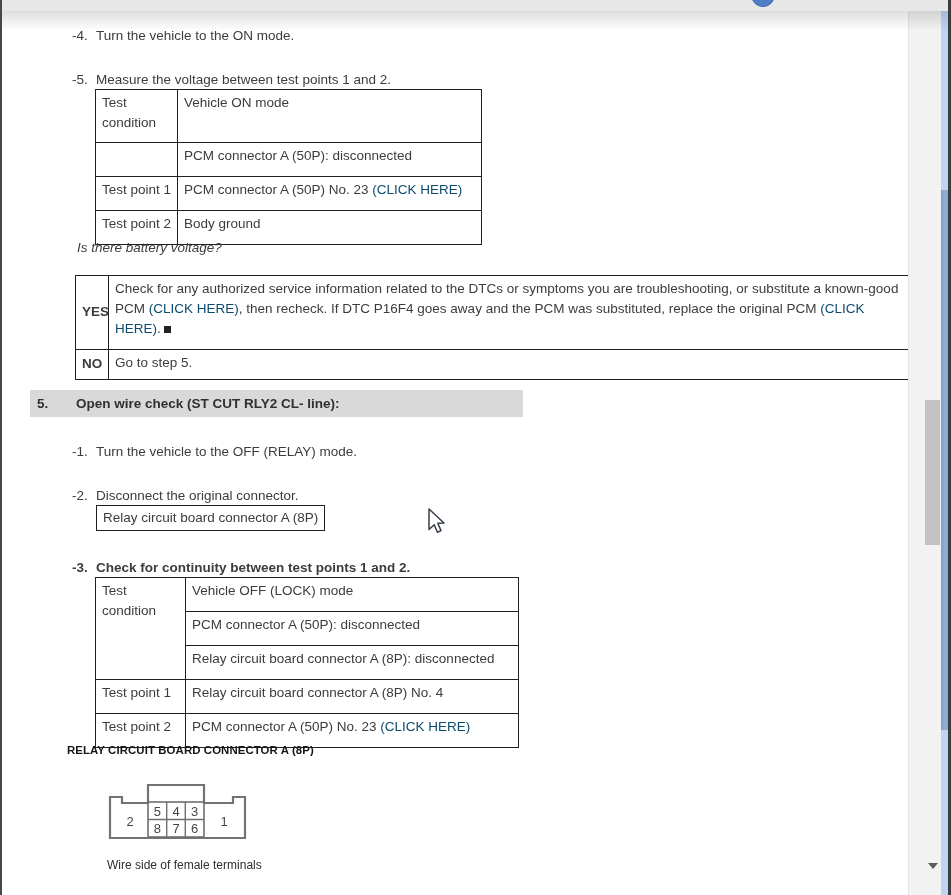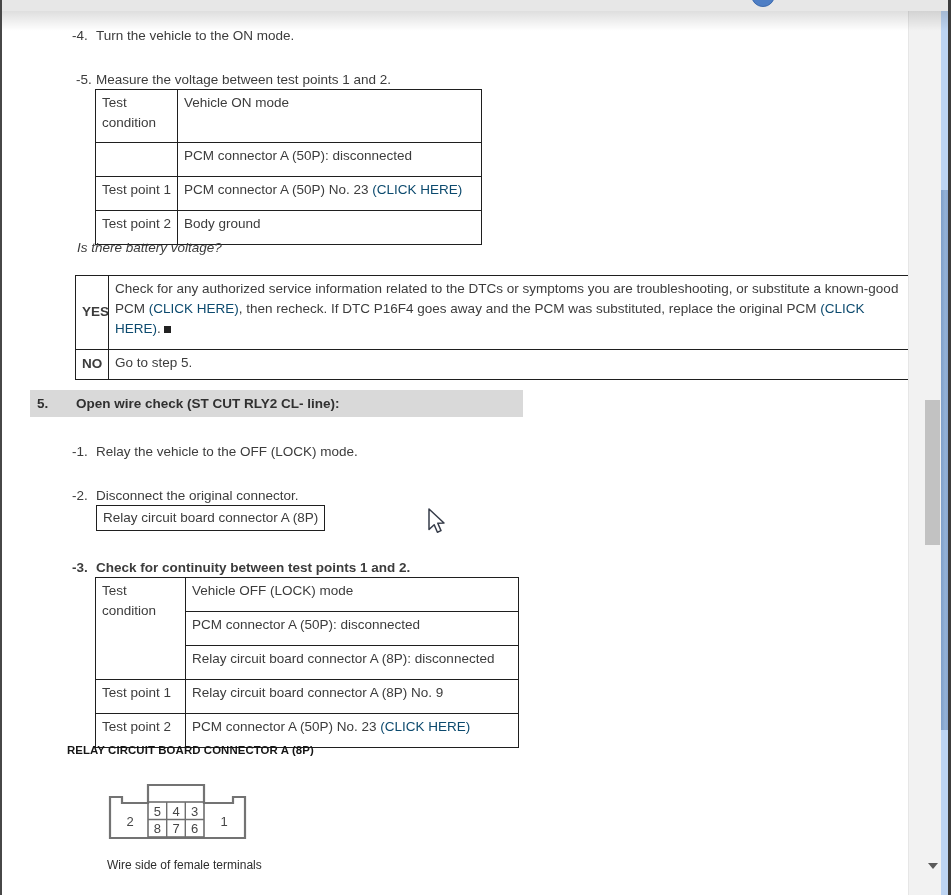--- a/index.html
+++ b/index.html
@@ -61,21 +61,21 @@
   <div class="blue-thumb"></div>
   <div class="top-bar"></div>
   <div class="top-shadow"></div>
   <div class="blue-orb"></div>
   <div class="left-edge"></div>
   <div class="right-edge"></div>
 
   <div class="line" style="left:72px;top:28px;">
     <span class="num">-4.</span><span>Turn the vehicle to the ON mode.</span>
   </div>
-  <div class="line" style="left:72px;top:72px;text-align:center;">
+  <div class="line" style="left:72px;top:72px;">
     <span class="num">-5.</span><span>Measure the voltage between test points 1 and 2.</span>
   </div>
 
   <table id="voltage-table">
     <colgroup>
         <col style="width:82px">
         <col>
       </colgroup>
     <tbody>
         <tr>
@@ -115,21 +115,21 @@
     </tr>
   </tbody>
     </table>
 
   <div class="step-bar">
     <span class="step-num">5.</span>
     <span class="step-title">Open wire check (ST CUT RLY2 CL- line):</span>
   </div>
 
   <div class="line" style="left:72px;top:444px;">
-    <span class="num">-1.</span><span>Relay the vehicle to the OFF (LOCK) mode.</span>
+    <span class="num">-1.</span><span>Turn the vehicle to the OFF (RELAY) mode.</span>
   </div>
   <div class="line" style="left:72px;top:488px;">
     <span class="num">-2.</span><span>Disconnect the original connector.</span>
   </div>
   <div class="conn-box">Relay circuit board connector A (8P)</div>
   <div class="line" style="left:72px;top:560px;font-weight:bold;">
     <span class="num">-3.</span><span>Check for continuity between test points 1 and 2.</span>
   </div>
 
   <table id="continuity-table">
@@ -143,21 +143,21 @@
       <td class="nw" style="height:26px;">Vehicle OFF (LOCK) mode</td>
     </tr>
     <tr>
       <td class="nw" style="height:26px;">PCM connector A (50P): disconnected</td>
     </tr>
     <tr>
       <td class="nw" style="height:26px;">Relay circuit board connector A (8P): disconnected</td>
     </tr>
     <tr>
       <td class="nw" style="height:26px;">Test point 1</td>
-      <td class="nw">Relay circuit board connector A (8P) No. 9</td>
+      <td class="nw">Relay circuit board connector A (8P) No. 4</td>
     </tr>
     <tr>
       <td class="nw" style="height:26px;">Test point 2</td>
       <td class="nw"><span>PCM connector A (50P) No. 23 </span><span class="link">(CLICK HERE)</span></td>
     </tr>
   </tbody>
     </table>
 
   <div class="relay-heading">RELAY CIRCUIT BOARD CONNECTOR A (8P)</div>
   <svg id="connector-svg" width="145" height="70" viewBox="0 0 145 70">

